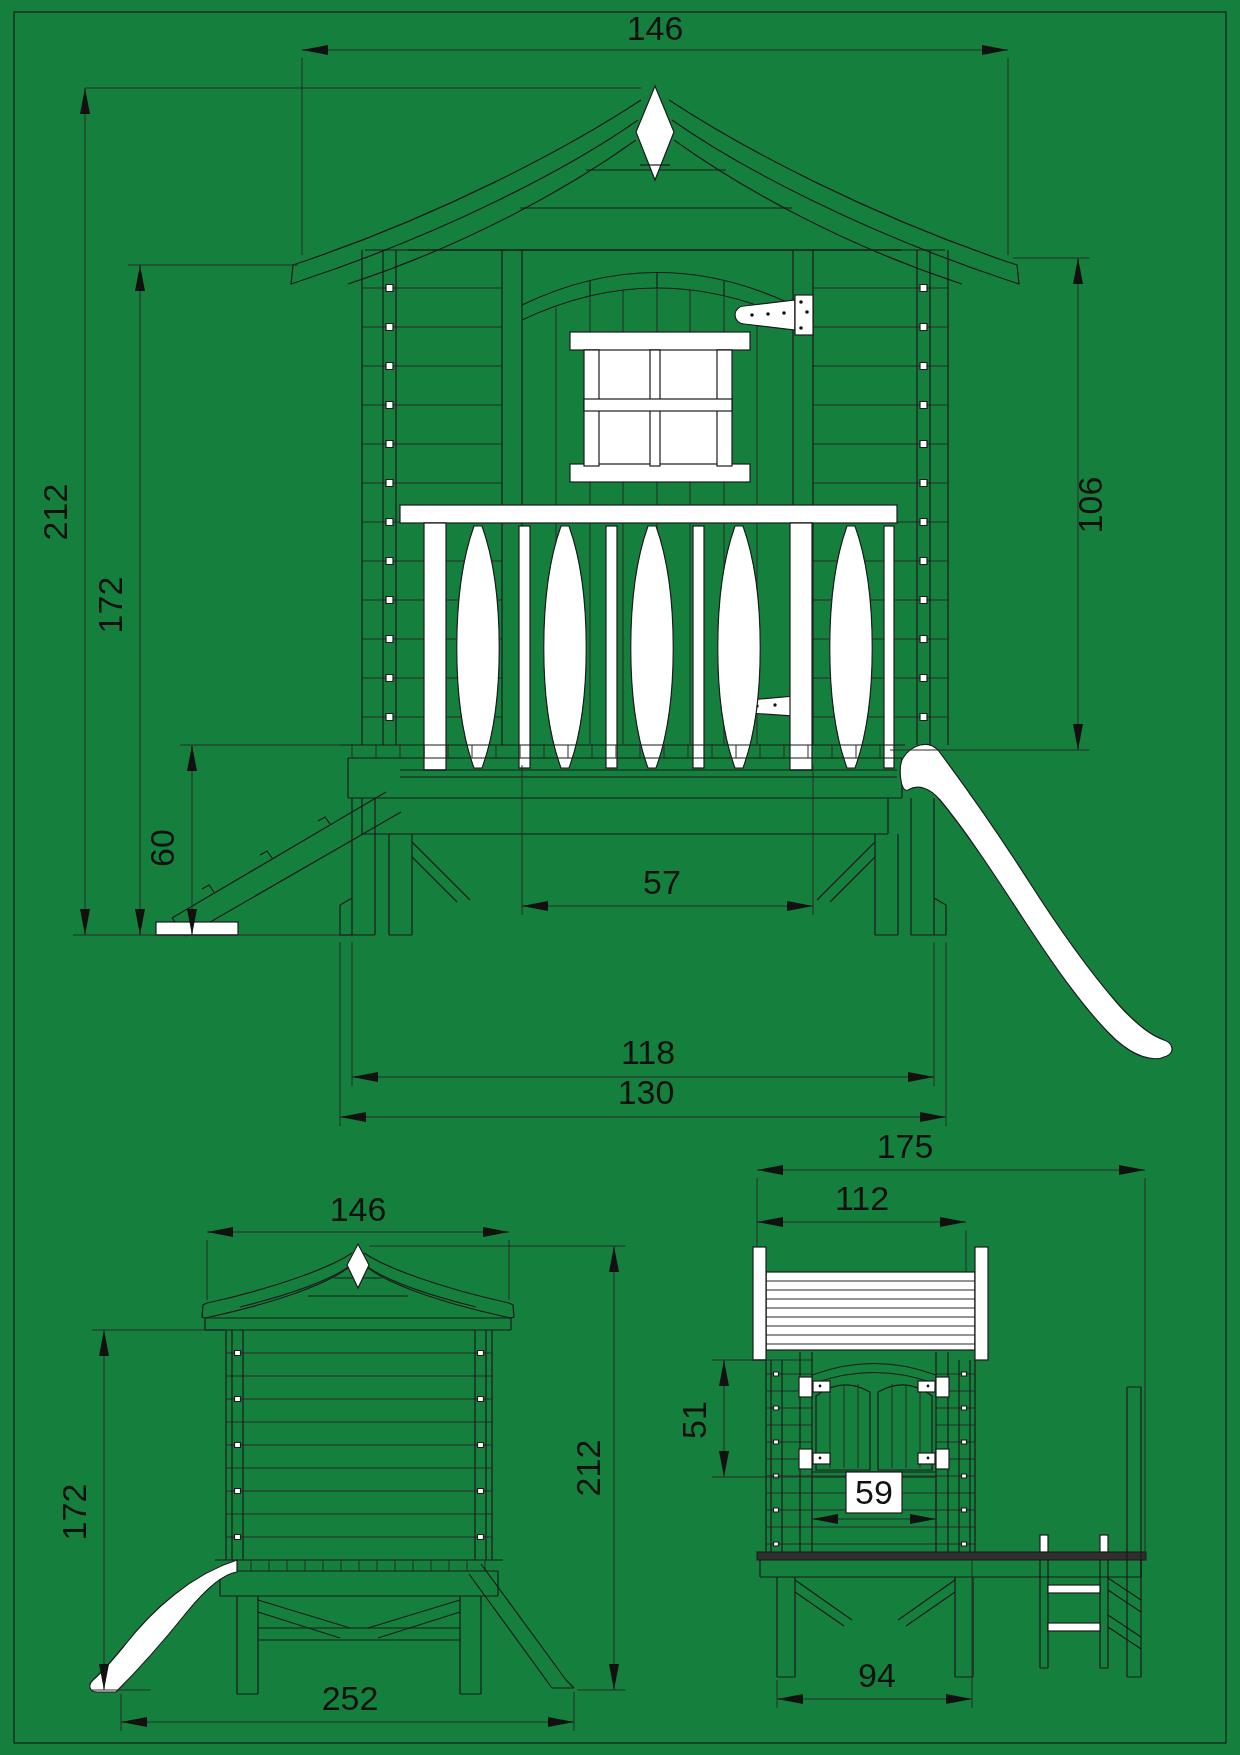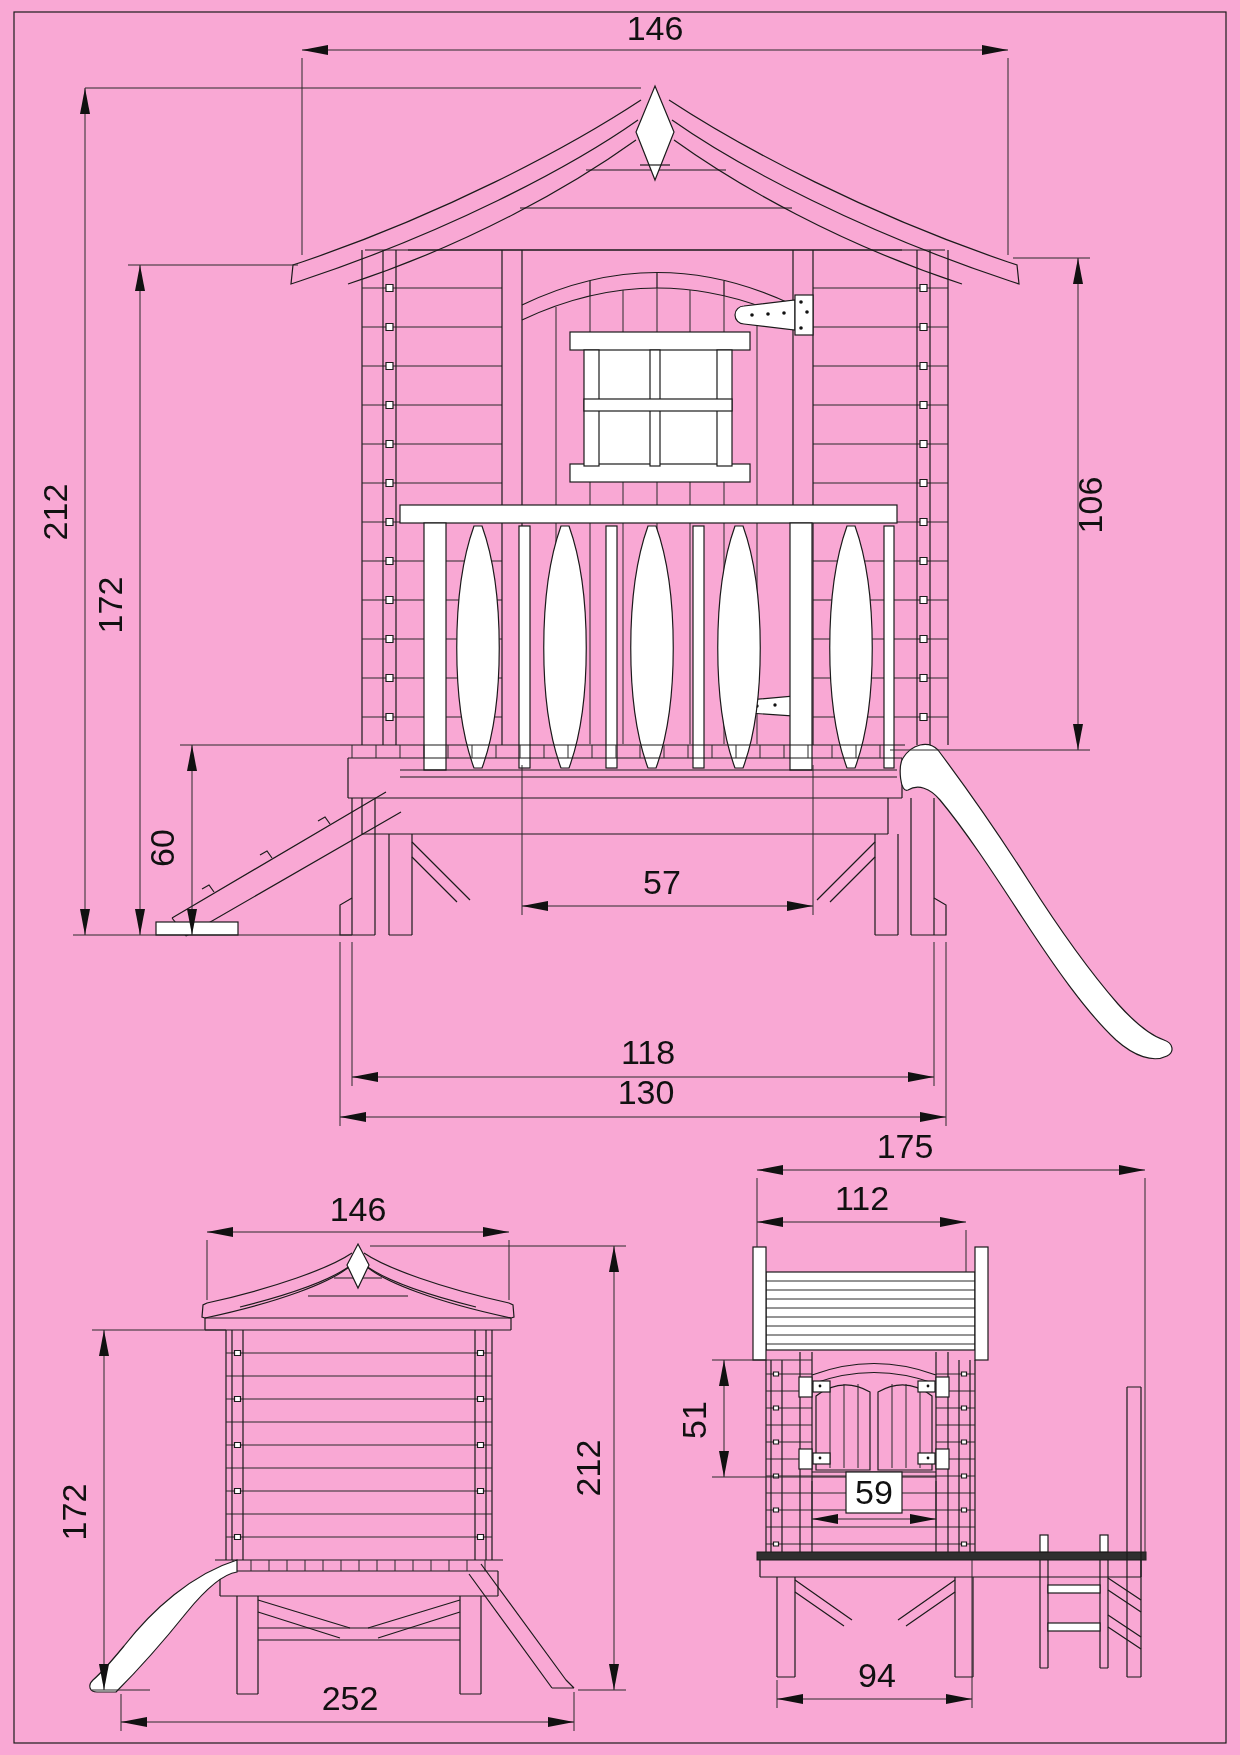--- a/index.html
+++ b/index.html
@@ -1,16 +1,16 @@
 <!DOCTYPE html>
 <html><head>
 <meta charset="utf-8">
 <style>
   html,body{margin:0;padding:0;background:#ffffff;}
-  .page{position:relative;width:1240px;height:1755px;background:#f9a8d4;overflow:hidden;
+  .page{position:relative;width:1240px;height:1755px;background:#15803d;overflow:hidden;
         font-family:"Liberation Sans", sans-serif;}
   svg{display:block}
   .ln{fill:none;stroke:#1b1b1b;stroke-width:1.2;stroke-linecap:butt;stroke-linejoin:miter;}
   .thin{fill:none;stroke:#2a2a2a;stroke-width:1;}
   .wf{fill:#ffffff;stroke:#1b1b1b;stroke-width:1.2;}
   .dk{fill:#2f2f2f;stroke:#1b1b1b;stroke-width:1;}
   .ar{fill:#111;stroke:none;}
   .dot{fill:#111;stroke:none;}
   text.dim{font-family:"Liberation Sans", sans-serif;font-size:34px;fill:#111;}
 </style>

